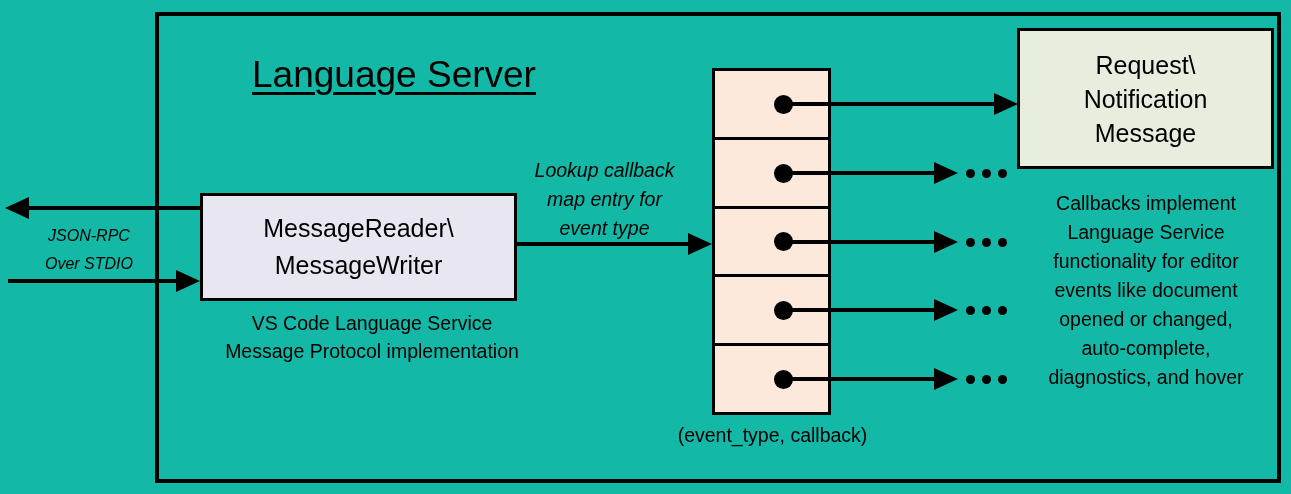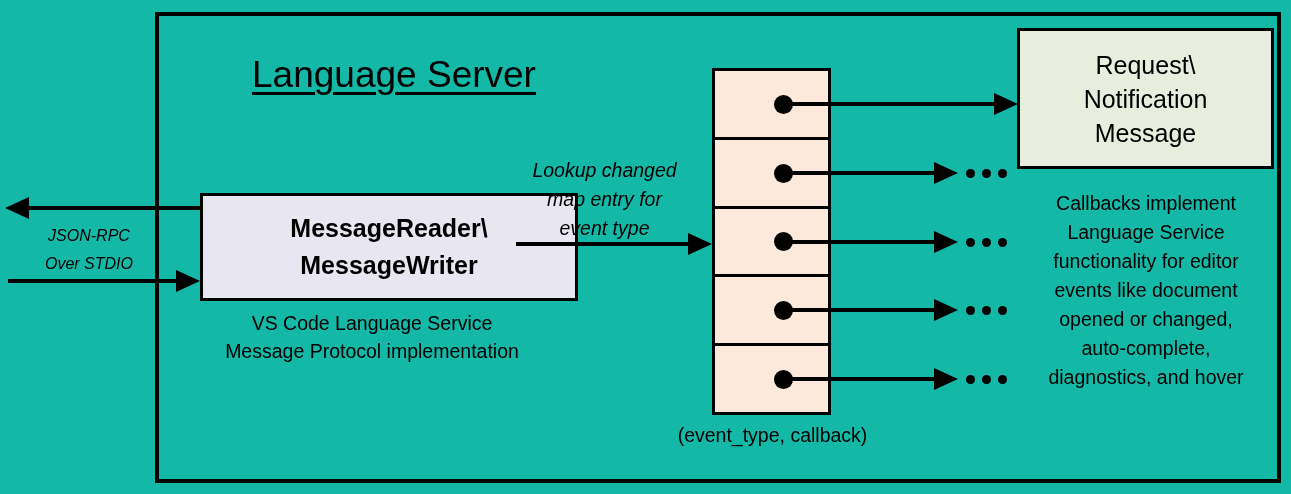--- a/index.html
+++ b/index.html
@@ -33,23 +33,23 @@
   .node {
     position: absolute;
     border: 3px solid #000;
     display: flex;
     flex-direction: column;
     align-items: center;
     justify-content: center;
     text-align: center;
   }
   .message-box {
-    left: 200px; top: 193px; width: 378px; height: 108px;
+    left: 200px; top: 193px; width: 317px; height: 108px;
     background: #e8e6f0;
-    font-size: 25px; line-height: 37px; font-weight: bold;
+    font-size: 25px; line-height: 37px;
   }
   .callback-box {
     left: 1017px; top: 28px; width: 257px; height: 141px;
     background: #e7eedd;
     font-size: 25px; line-height: 34px; text-align: center;
   }
   
   .dispatch-map {
     position: absolute;
     left: 712px; top: 68px; width: 119px; height: 347px;
@@ -120,21 +120,21 @@
 
   <div class="caption message-caption">
     <div>VS Code Language Service</div>
     <div>Message Protocol implementation</div>
   </div>
 
   <div class="line" style="left:516px; top:242px; width:174px;"></div>
   <div class="head-right" style="left:688px; top:233px;"></div>
 
   <div class="caption italic lookup-label">
-    <div>Lookup changed</div>
+    <div>Lookup callback</div>
     <div>map entry for</div>
     <div>event type</div>
   </div>
 
   <div class="dispatch-map">
     <div class="dispatch-cell">
       <div class="dispatch-dot"></div>
     </div>
     <div class="dispatch-cell">
       <div class="dispatch-dot"></div>

